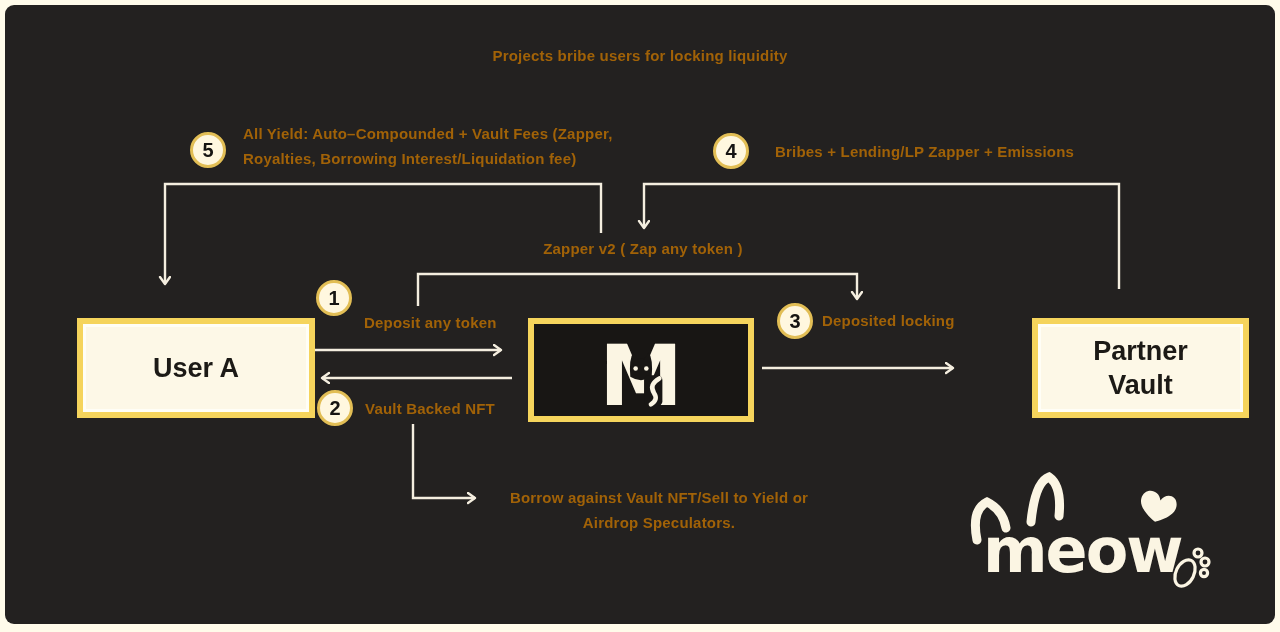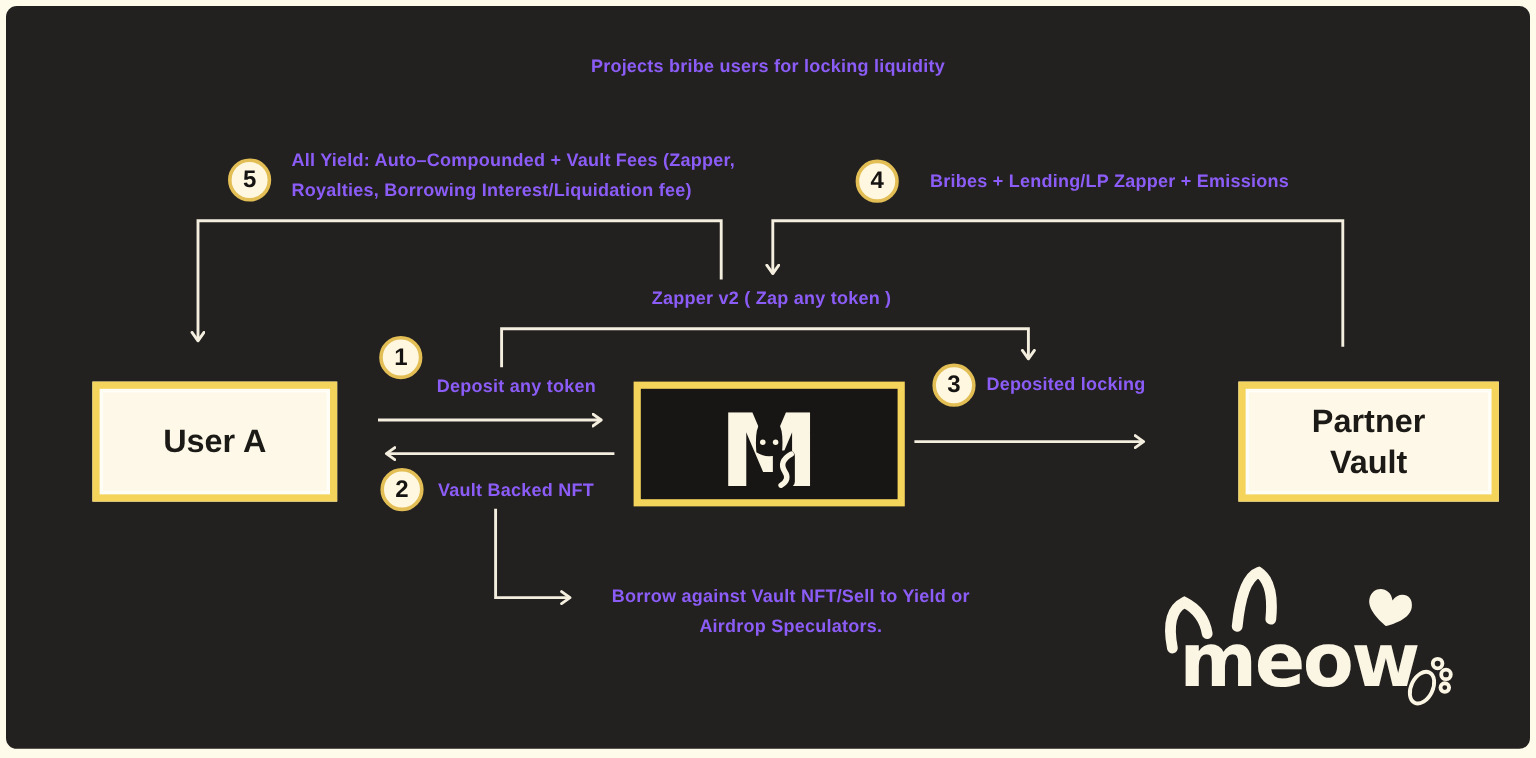--- a/index.html
+++ b/index.html
@@ -8,21 +8,21 @@
     background:#FFFBEA;
     font-family:"Liberation Sans", sans-serif;
     position:relative;overflow:hidden;
   }
   .panel{
     position:absolute;left:5px;top:5px;right:5px;bottom:8px;
     background:#232120;border-radius:9px;
   }
   .abs{position:absolute;}
   .txt{
-    color:#8b5cf6;font-weight:bold;font-size:15px;line-height:25px;
+    color:#a16207;font-weight:bold;font-size:15px;line-height:25px;
     letter-spacing:.2px;
   }
   .title{left:0;right:0;top:43px;text-align:center;font-size:15px;}
   .num-circle{
     width:36px;height:36px;border-radius:50%;
     background:#FFF7DF;border:3px solid #E2BE55;
     box-sizing:border-box;
     display:flex;align-items:center;justify-content:center;
     color:#161412;font-weight:bold;font-size:20px;
   }
@@ -80,21 +80,21 @@
 <div class="abs num-circle" style="left:317px;top:390px;">
   <span>2</span>
 </div>
 <div class="abs txt" style="left:365px;top:396px;">Vault Backed NFT</div>
 
 <div class="abs num-circle" style="left:777px;top:303px;">
   <span>3</span>
 </div>
 <div class="abs txt" style="left:822px;top:308px;">Deposited locking</div>
 
-<div class="abs node" style="left:77px;top:318px;width:204px;height:100px;">
+<div class="abs node" style="left:77px;top:318px;width:238px;height:100px;">
   <span>User A</span>
 </div>
 
 <div class="abs node dark" style="left:528px;top:318px;width:226px;height:104px;">
   <svg width="96" height="84" viewBox="0 0 120 110">
     <text x="60" y="101" text-anchor="middle" font-family="DejaVu Sans, sans-serif" font-weight="bold" font-size="110" fill="#FBF5E3">M</text>
     <path d="M46,64 Q44,40 50,32 L56,41 Q60,39 64,41 L70,32 Q76,40 74,64 Q60,73 46,64 Z" fill="#181614"></path>
     <circle cx="53" cy="53" r="3" fill="#FBF5E3"></circle>
     <circle cx="67" cy="53" r="3" fill="#FBF5E3"></circle>
     <rect x="64" y="62" width="24" height="40" rx="6" fill="#181614"></rect>

